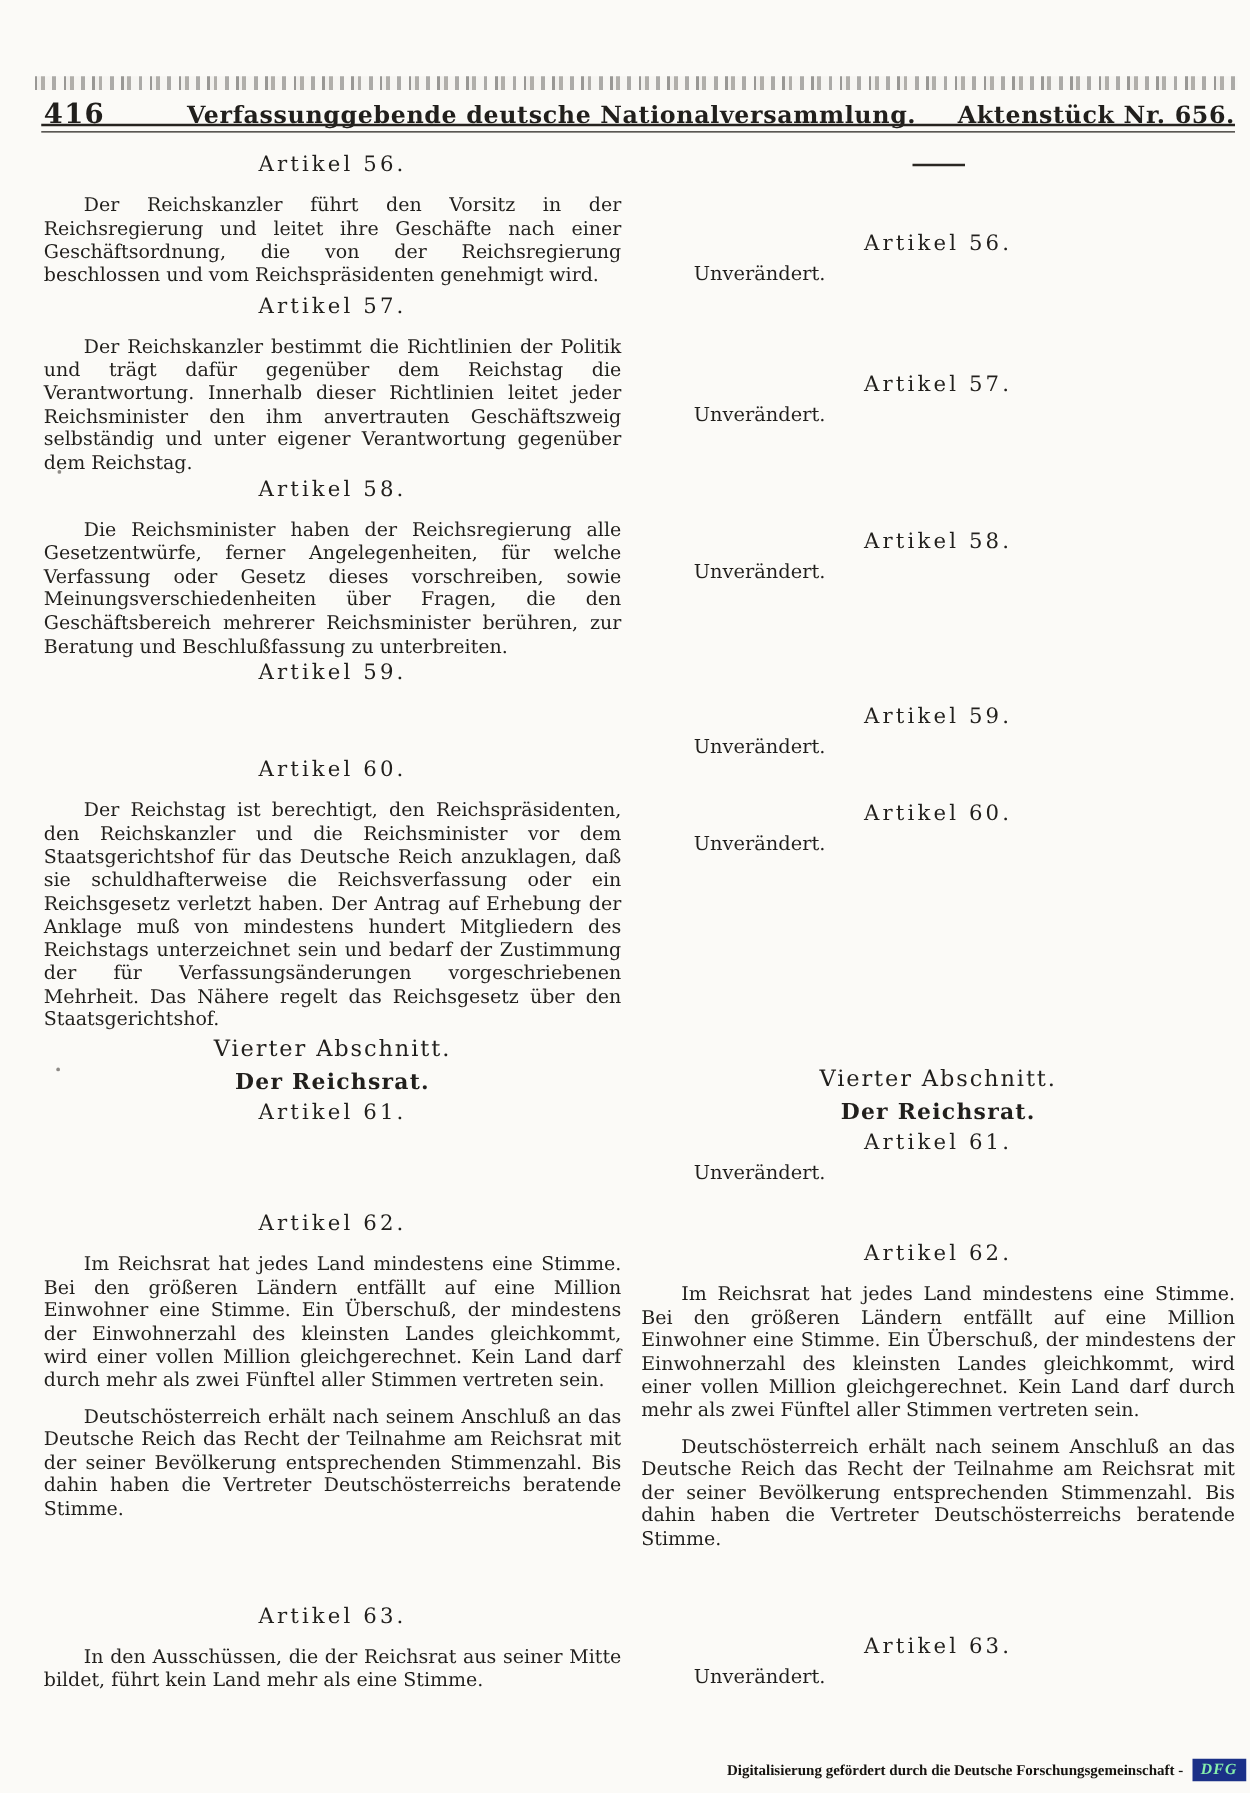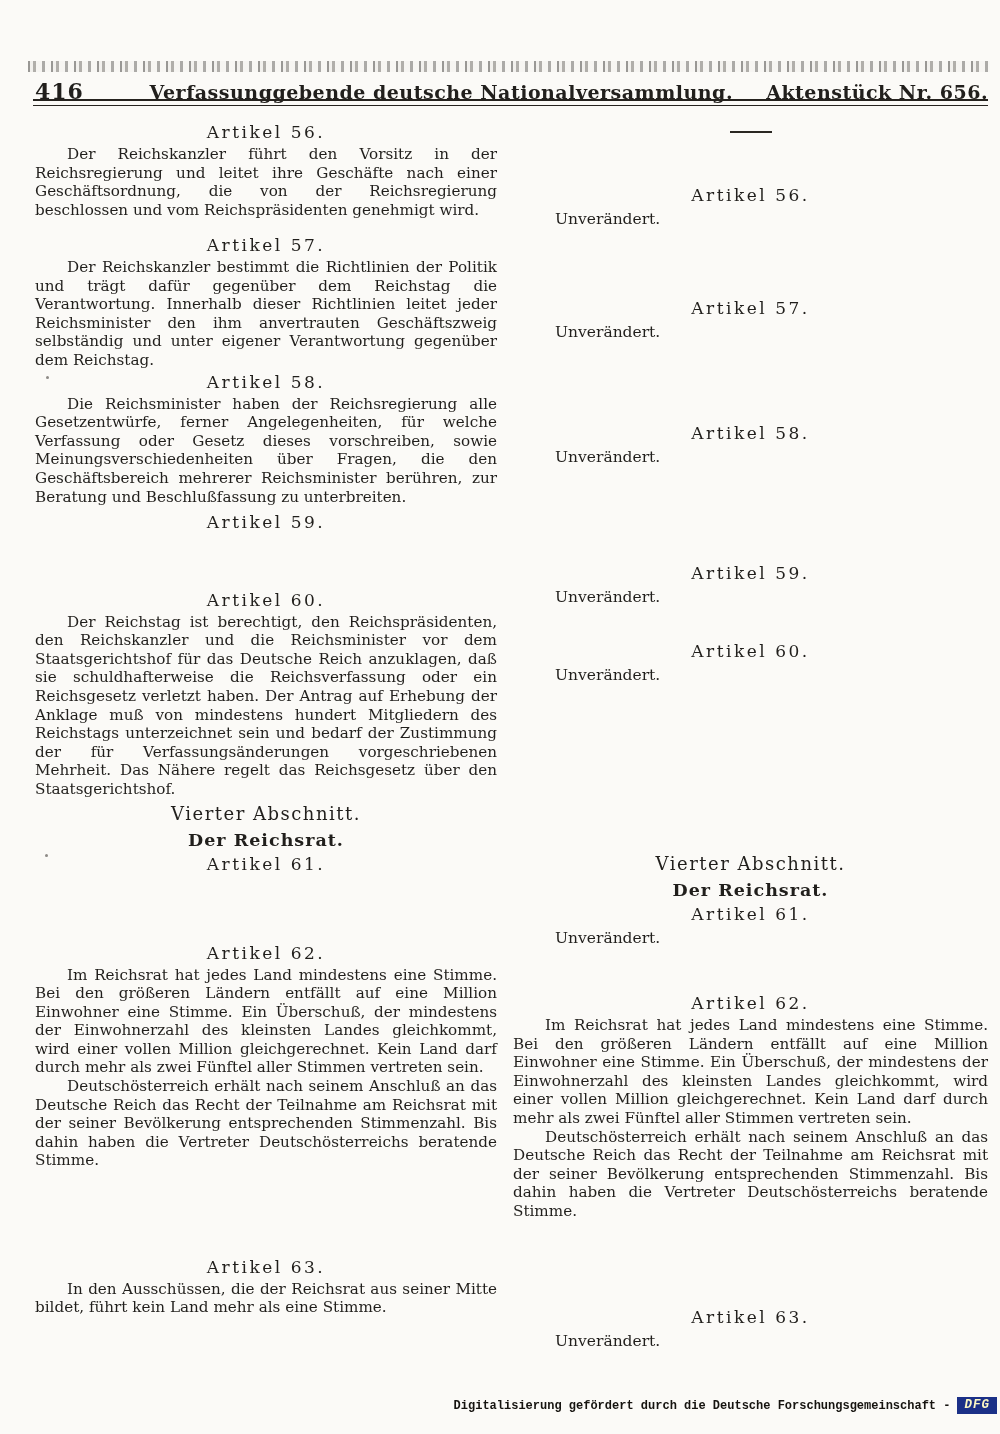--- a/index.html
+++ b/index.html
@@ -42,21 +42,21 @@
   .col-header .mini-rule{
     display:block;width:42px;height:2px;background:#2a2722;margin:11px auto 0;
   }
   .block{box-sizing:border-box;}
   h3.art{
     margin:0;padding:2px 0 3px;
     text-align:center;font-size:17px;font-weight:normal;
     letter-spacing:2.5px;
   }
   p.body{
-    margin:0 0 0;font-size:15.2px;line-height:18.6px;
+    margin:10px 0 0;font-size:15.2px;line-height:18.6px;
     text-align:justify;text-indent:32px;
     hyphens:auto;-webkit-hyphens:auto;
   }
   p.status{
     margin:2px 0 0;font-size:15.5px;padding-left:42px;text-indent:0;
   }
   p.bold-body{
     margin:1px 0 0;font-size:14.9px;line-height:19px;font-weight:bold;
     text-align:justify;text-indent:32px;letter-spacing:.2px;
     hyphens:auto;-webkit-hyphens:auto;
@@ -67,27 +67,27 @@
   }
   .reichsrat{
     margin:6px 0 2px;text-align:center;font-size:17.5px;font-weight:bold;
     letter-spacing:1px;
   }
   
   .h56{min-height:113px;} .h57{min-height:125px;} .h58{min-height:140px;}
   .h59{min-height:78px;}  .h60{min-height:210px;} .h61{min-height:138px;}
   .h62{min-height:314px;} .h63{min-height:80px;}
   .footer{
-    position:absolute;right:3px;bottom:20px;
+    position:absolute;right:3px;bottom:9px;
     display:flex;align-items:center;gap:7px;
-    font-family:Liberation Mono, monospace;font-size:12px;font-weight:bold;color:#15130f;text-align:center;
+    font-family:Liberation Serif, serif;font-size:12px;font-weight:bold;color:#15130f;text-align:center;
   }
   .dfg-logo{
     display:inline-block;padding:1px 7px 2px;
-    color:#fef9c3;font-size:12.5px;font-weight:bold;letter-spacing:1px;
+    color:#86efac;font-size:12.5px;font-weight:bold;letter-spacing:1px;
     font-style:italic;
   }
   .speck{position:absolute;width:3px;height:3px;background:#44403a;border-radius:50%;opacity:.6;}
 </style>
 </head>
 <body>
 
 <div class="noise-band"></div>
 
 <div class="page-header">

